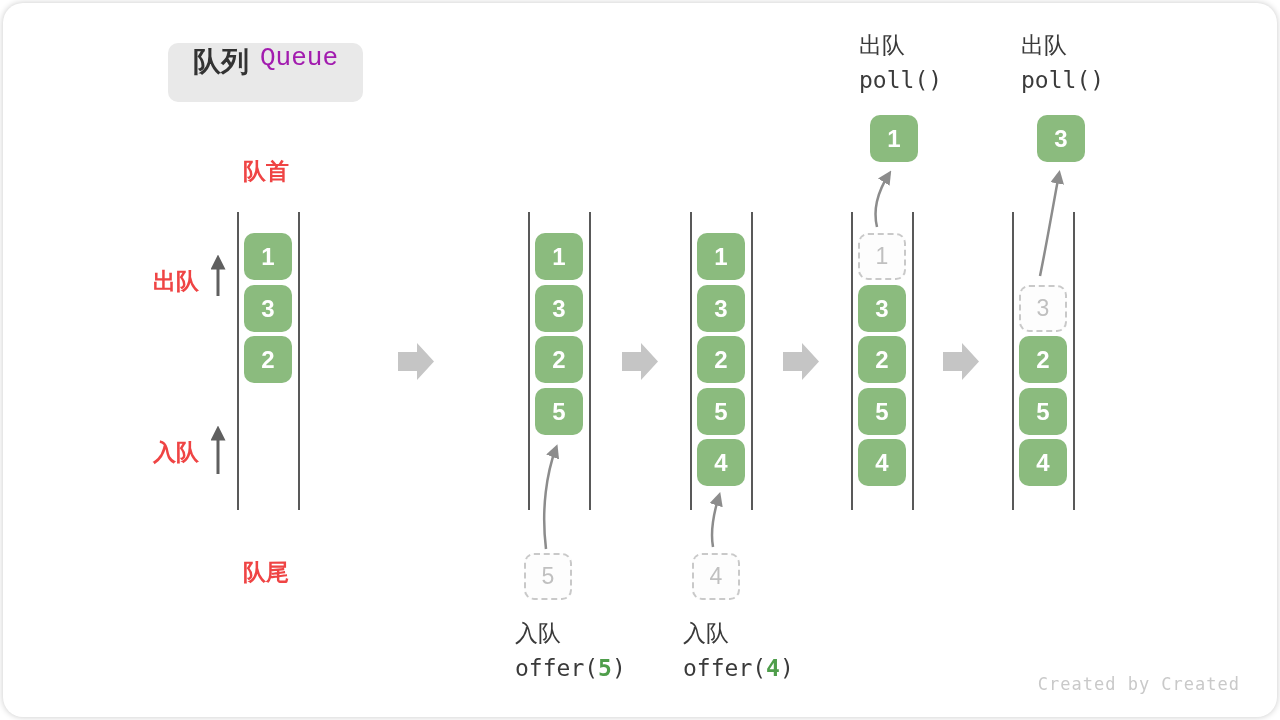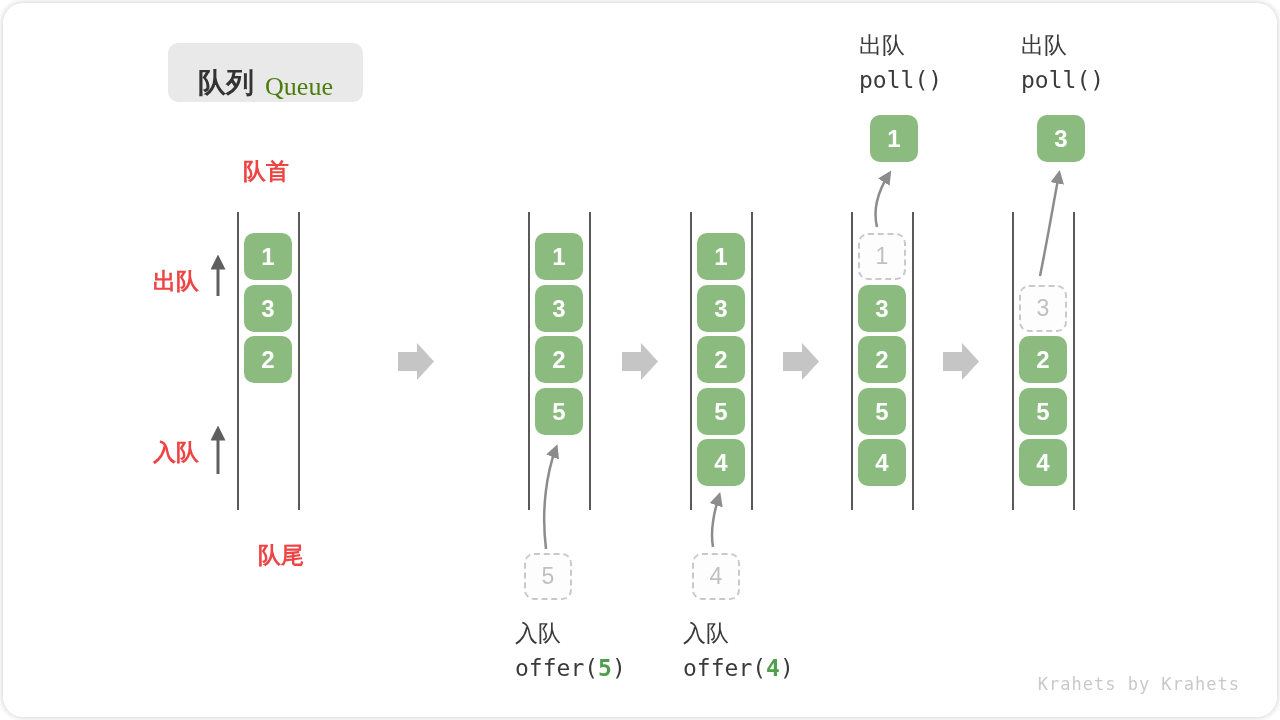--- a/index.html
+++ b/index.html
@@ -3,24 +3,24 @@
 <meta charset="utf-8">
 <style>
   * { margin:0; padding:0; box-sizing:border-box; }
   html,body { width:1280px; height:720px; background:#ffffff; font-family:"Liberation Sans", sans-serif; }
   .stage { position:relative; width:1280px; height:720px; overflow:hidden; }
   .card { position:absolute; left:3px; top:3px; right:3px; bottom:3px;
           background:#ffffff; border-radius:20px; box-shadow:0 0 6px rgba(0,0,0,0.22); }
 
   
   .badge { position:absolute; left:168px; top:43px; width:195px; height:59px;
-           background:#e9e9e9; border-radius:10px; display:flex; align-items:flex-end;
+           background:#e9e9e9; border-radius:10px; display:flex; align-items:flex-start;
            justify-content:center; gap:11px; }
   .badge .zh { font-size:28px; font-weight:bold; color:#333333; }
-  .badge .en { font-family:Liberation Serif, serif; font-size:26px; color:#4d7c0f; }
+  .badge .en { font-family:Liberation Mono, monospace; font-size:26px; color:#a21caf; }
 
   
   .lbl { position:absolute; font-size:23px; font-weight:bold; color:#ef4444; white-space:nowrap; }
 
   
   .queue { position:absolute; top:0; width:63px; height:720px; }
   .qline { position:absolute; top:212px; width:2px; height:298px; background:#595959; }
   .qline.l { left:0; } .qline.r { left:61px; }
 
   .cell { position:absolute; width:48px; height:47px; border-radius:10px;
@@ -47,21 +47,21 @@
 
 <div class="stage">
   <div class="card"></div>
 
   <div class="badge">
     <span class="zh">队列</span>
     <span class="en">Queue</span>
   </div>
 
   <div class="lbl" style="left:243px; top:156px;">队首</div>
-  <div class="lbl" style="left:243px; top:540px;margin-left:15px;">队尾</div>
+  <div class="lbl" style="left:243px; top:557px;">队尾</div>
   <div class="lbl" style="left:153px; top:266px;">出队</div>
   <div class="lbl" style="left:153px; top:437px;">入队</div>
 
   <div class="queue" style="left:237px;">
     <div class="qline l"></div>
     <div class="qline r"></div>
     <div class="cell inq s0">1</div>
     <div class="cell inq s1">3</div>
     <div class="cell inq s2">2</div>
   </div>
@@ -152,14 +152,14 @@
     <line x1="218" y1="296" x2="218" y2="259" stroke="#5f5f5f" stroke-width="3" marker-end="url(#ah-dark)"></line>
     <line x1="218" y1="474" x2="218" y2="430" stroke="#5f5f5f" stroke-width="3" marker-end="url(#ah-dark)"></line>
 
     <path d="M 546 549 C 541 508 547 472 556 448" fill="none" stroke="#8c8c8c" stroke-width="2.5" marker-end="url(#ah-gray)"></path>
     <path d="M 713 547 C 710 530 714 512 719 496" fill="none" stroke="#8c8c8c" stroke-width="2.5" marker-end="url(#ah-gray)"></path>
 
     <path d="M 877 227 C 872 206 880 188 889 174" fill="none" stroke="#8c8c8c" stroke-width="2.5" marker-end="url(#ah-gray)"></path>
     <path d="M 1040 276 C 1047 242 1053 206 1059 174" fill="none" stroke="#8c8c8c" stroke-width="2.5" marker-end="url(#ah-gray)"></path>
   </svg>
 
-  <div class="credit">Krahets by Krahets</div>
+  <div class="credit">Created by Created</div>
 </div>
 
 </body></html>

